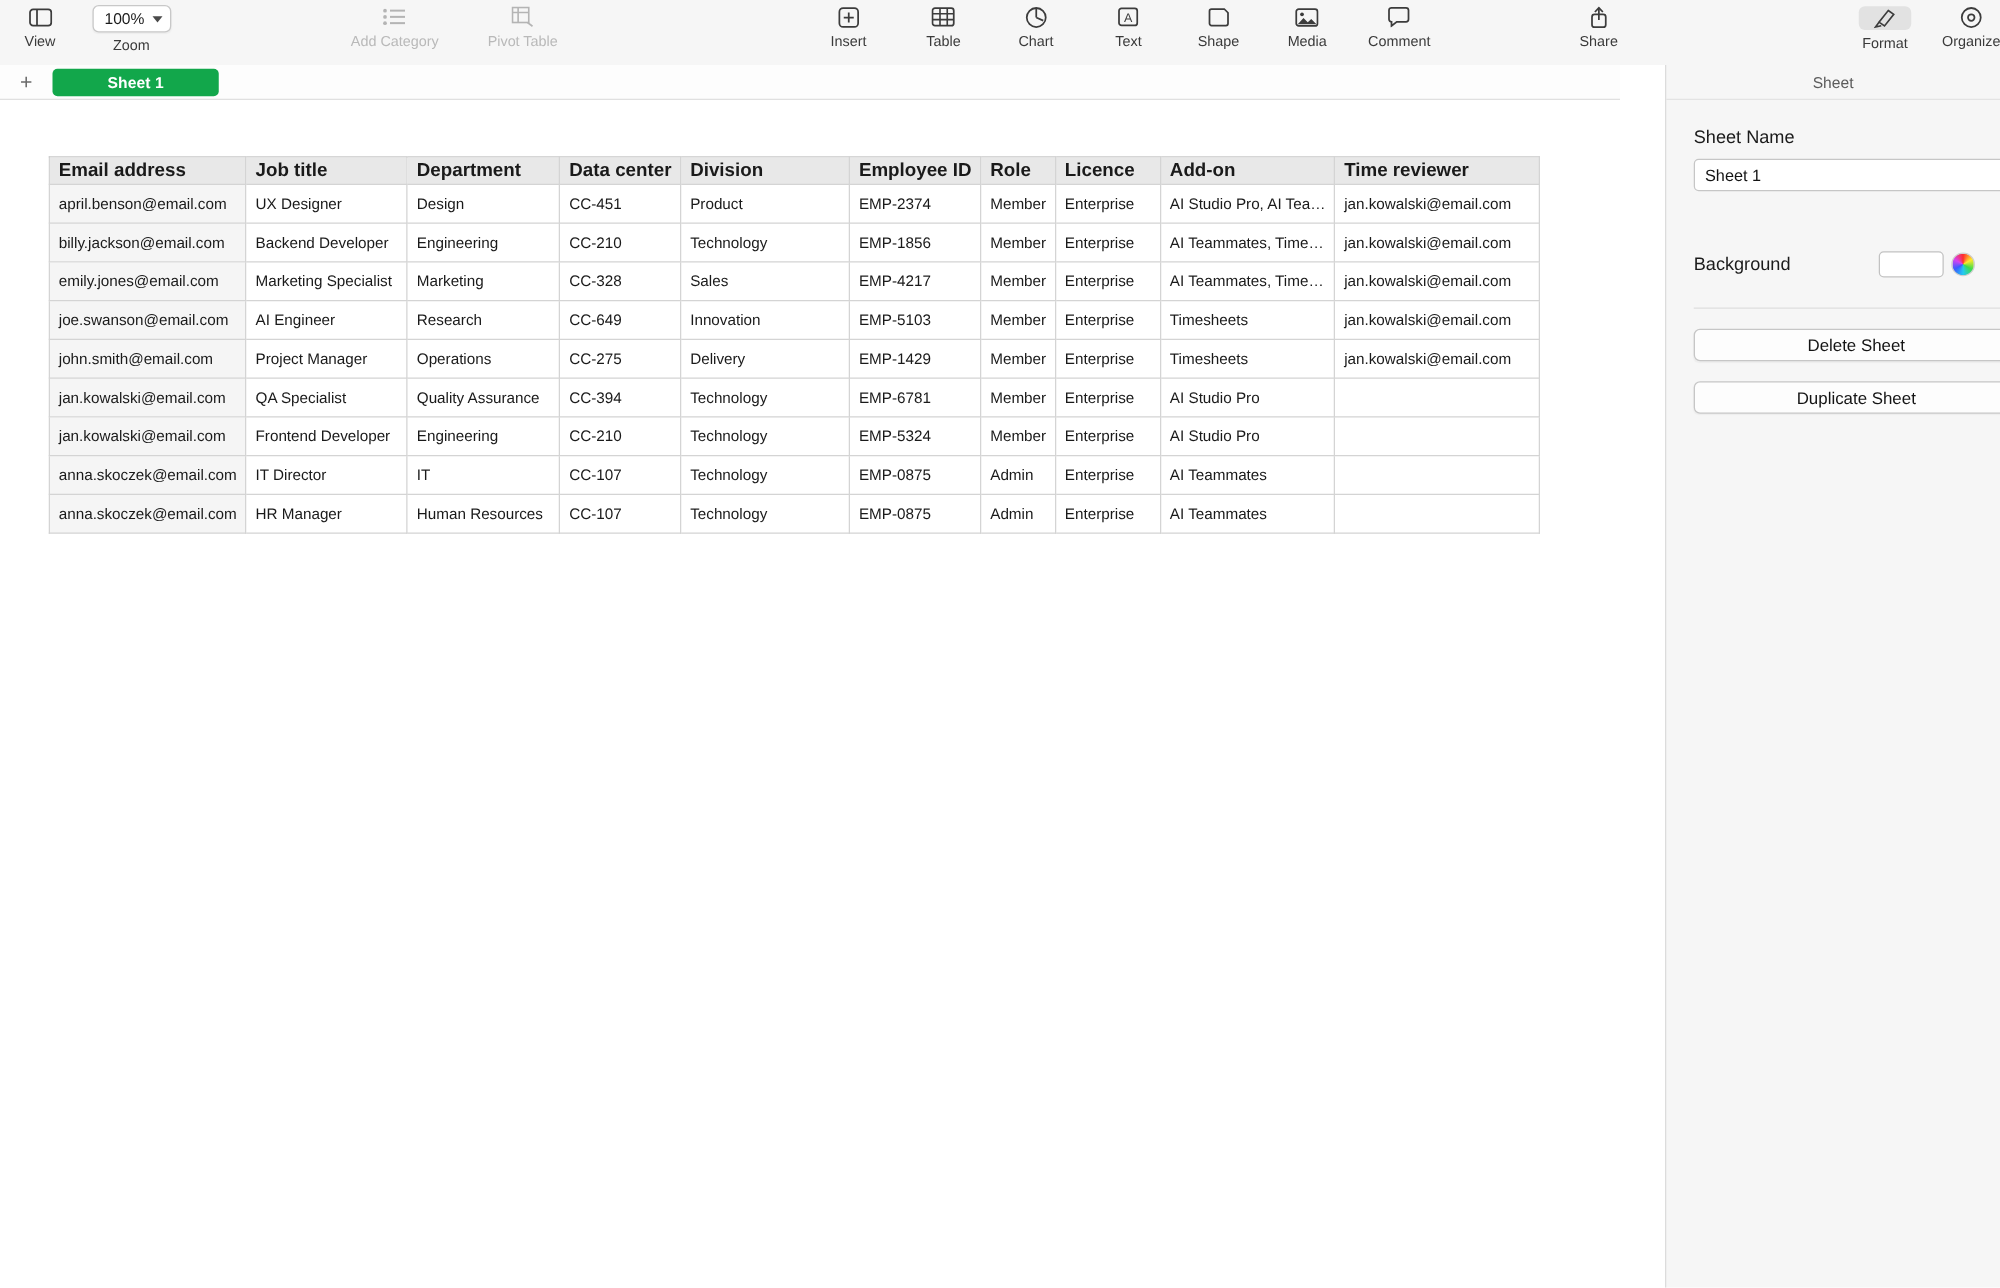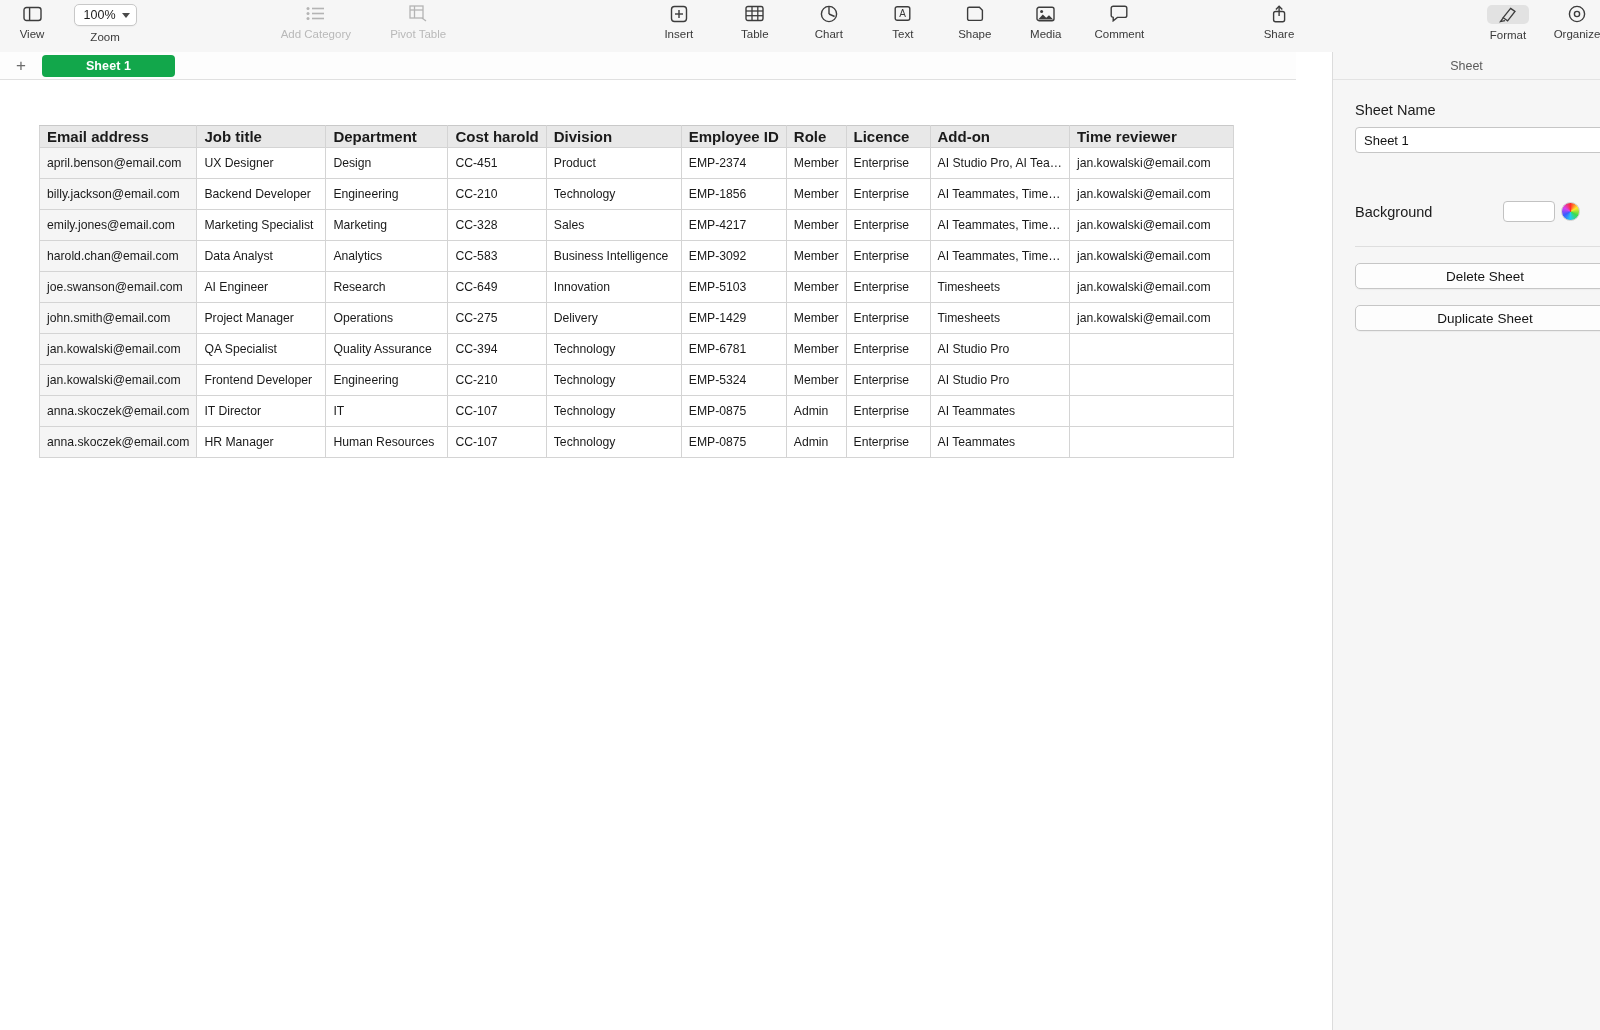--- a/index.html
+++ b/index.html
@@ -288,21 +288,21 @@
         <col class="col6">
         <col class="col7">
         <col class="col8">
         <col class="col9">
     </colgroup>
     <thead>
       <tr>
         <th>Email address</th>
         <th>Job title</th>
         <th>Department</th>
-        <th>Cost harold</th>
+        <th>Data center</th>
         <th>Division</th>
         <th>Employee ID</th>
         <th>Role</th>
         <th>Licence</th>
         <th>Add-on</th>
         <th>Time reviewer</th>
       </tr>
     </thead>
     <tbody>
       <tr>
@@ -329,32 +329,20 @@
         <td>AI Teammates, Time…</td>
         <td>jan.kowalski@email.com</td>
       </tr>
       <tr>
         <td>emily.jones@email.com</td>
         <td>Marketing Specialist</td>
         <td>Marketing</td>
         <td>CC-328</td>
         <td>Sales</td>
         <td>EMP-4217</td>
-        <td>Member</td>
-        <td>Enterprise</td>
-        <td>AI Teammates, Time…</td>
-        <td>jan.kowalski@email.com</td>
-      </tr>
-      <tr>
-        <td>harold.chan@email.com</td>
-        <td>Data Analyst</td>
-        <td>Analytics</td>
-        <td>CC-583</td>
-        <td>Business Intelligence</td>
-        <td>EMP-3092</td>
         <td>Member</td>
         <td>Enterprise</td>
         <td>AI Teammates, Time…</td>
         <td>jan.kowalski@email.com</td>
       </tr>
       <tr>
         <td>joe.swanson@email.com</td>
         <td>AI Engineer</td>
         <td>Research</td>
         <td>CC-649</td>

